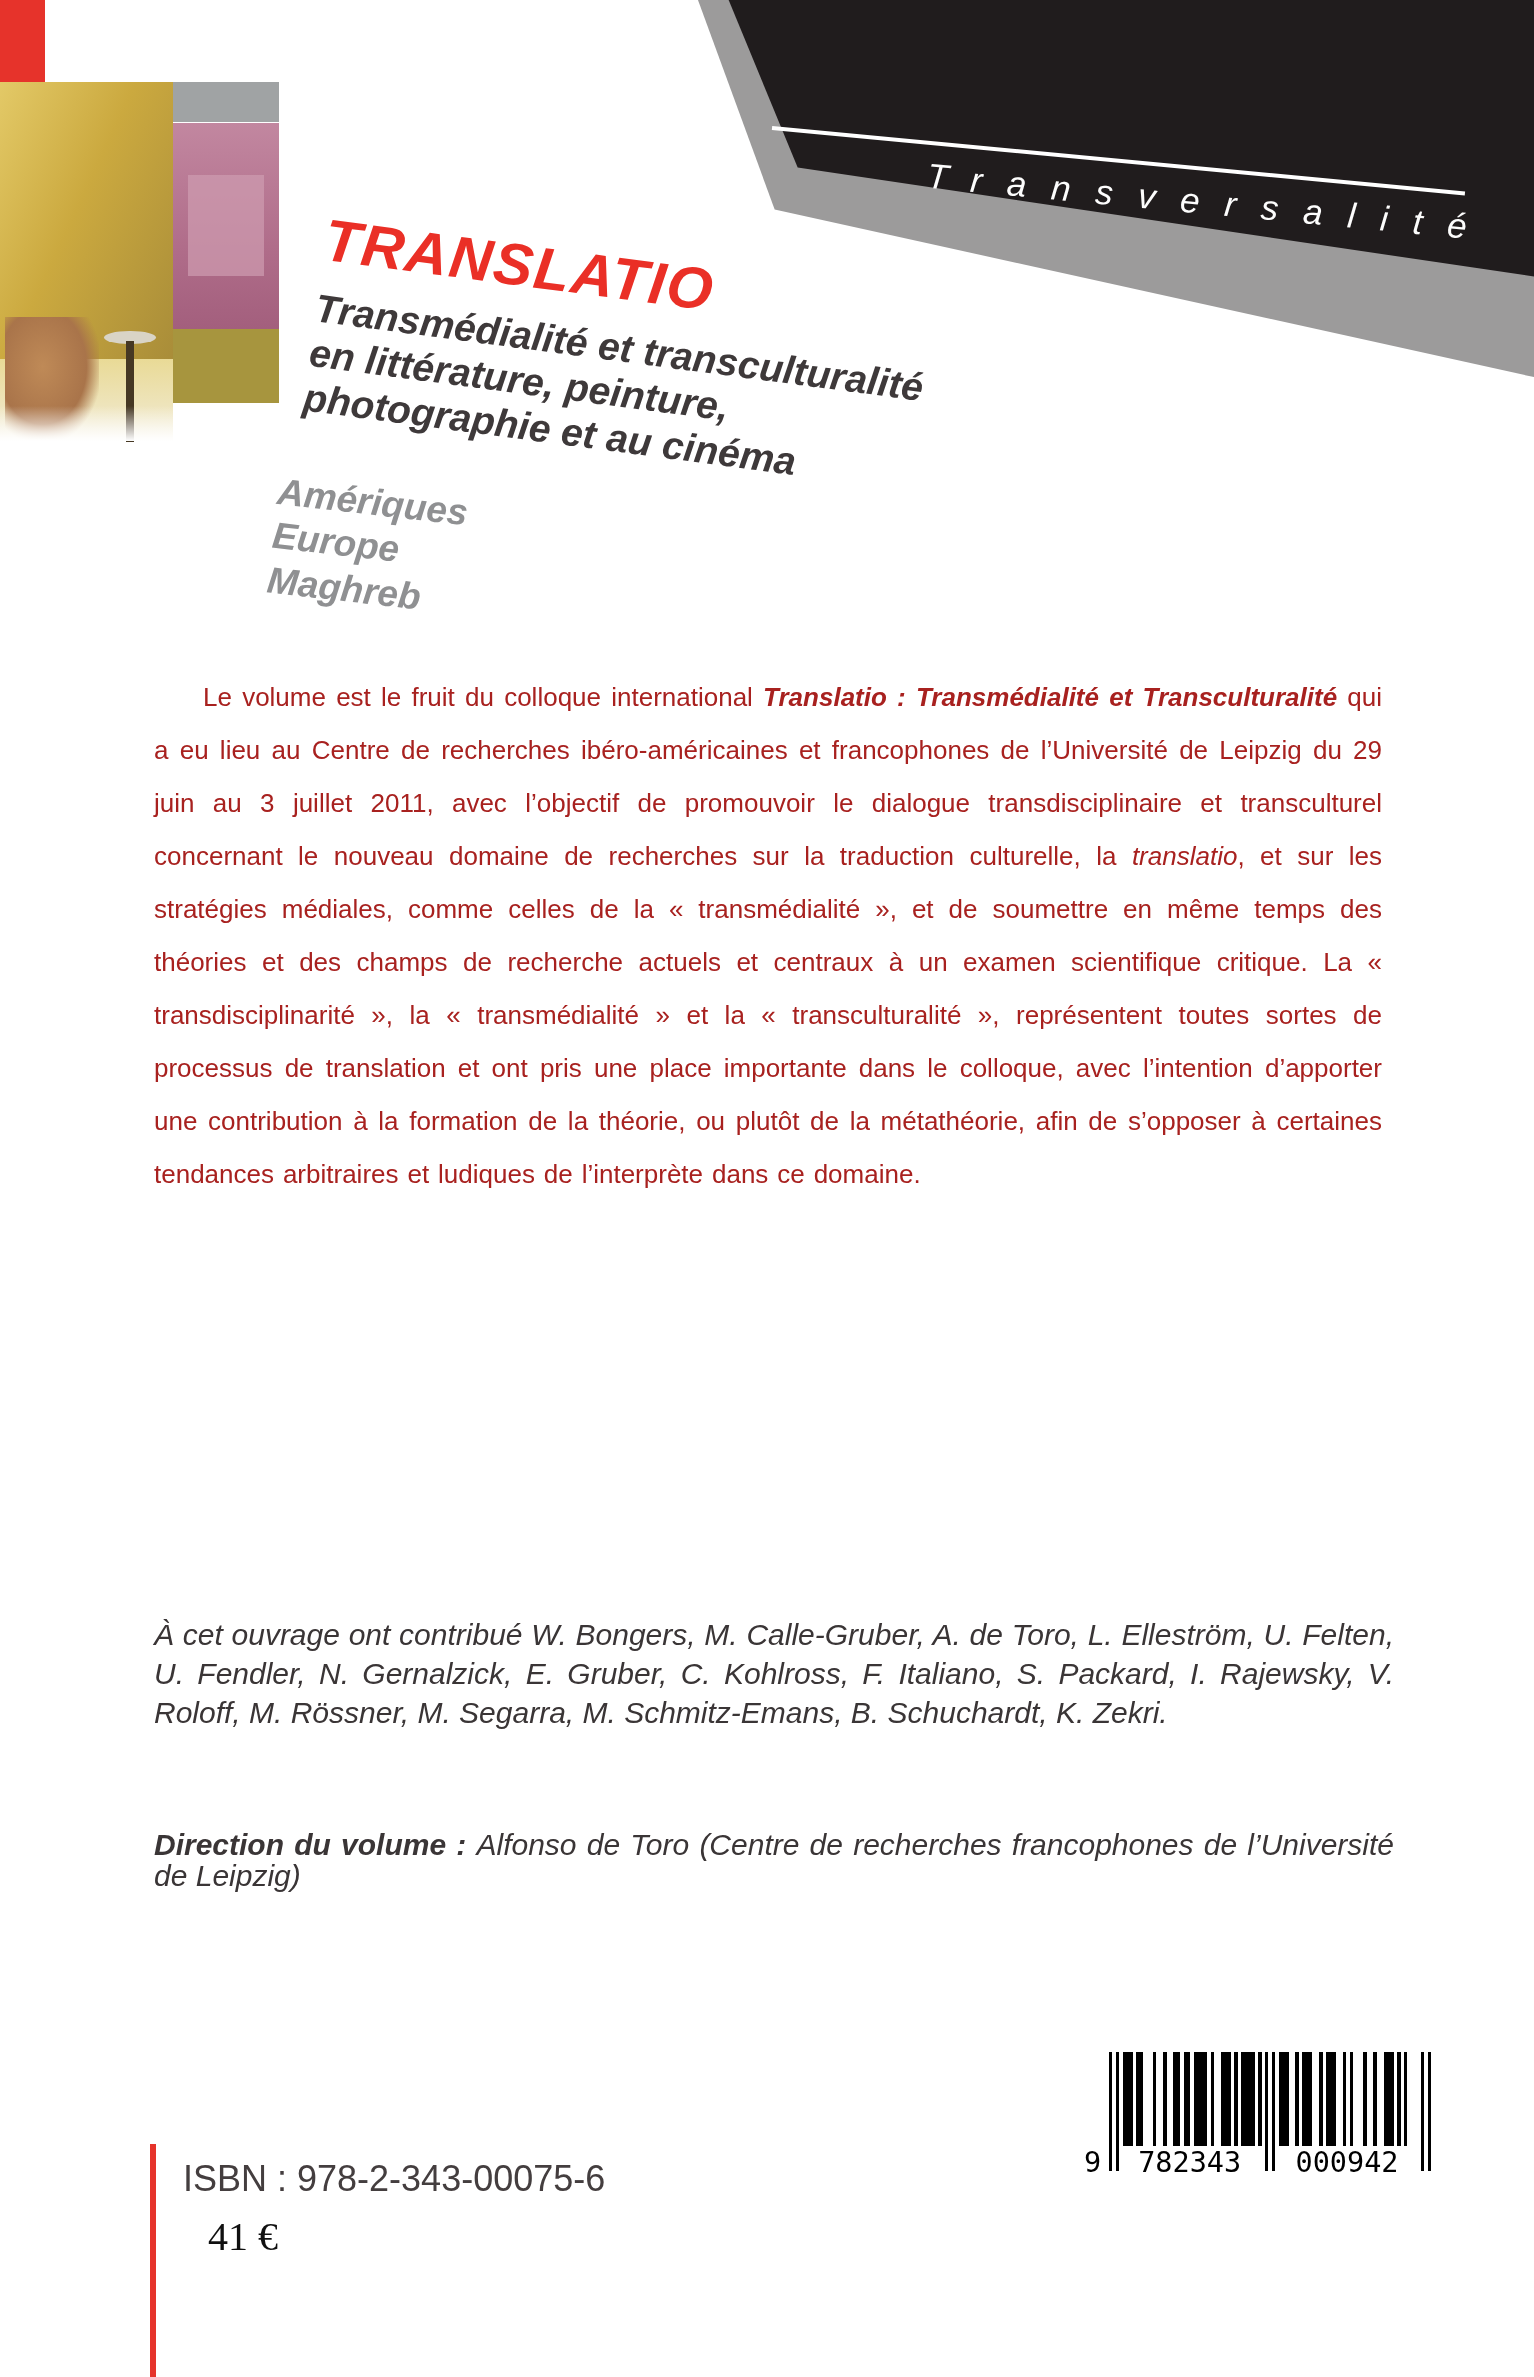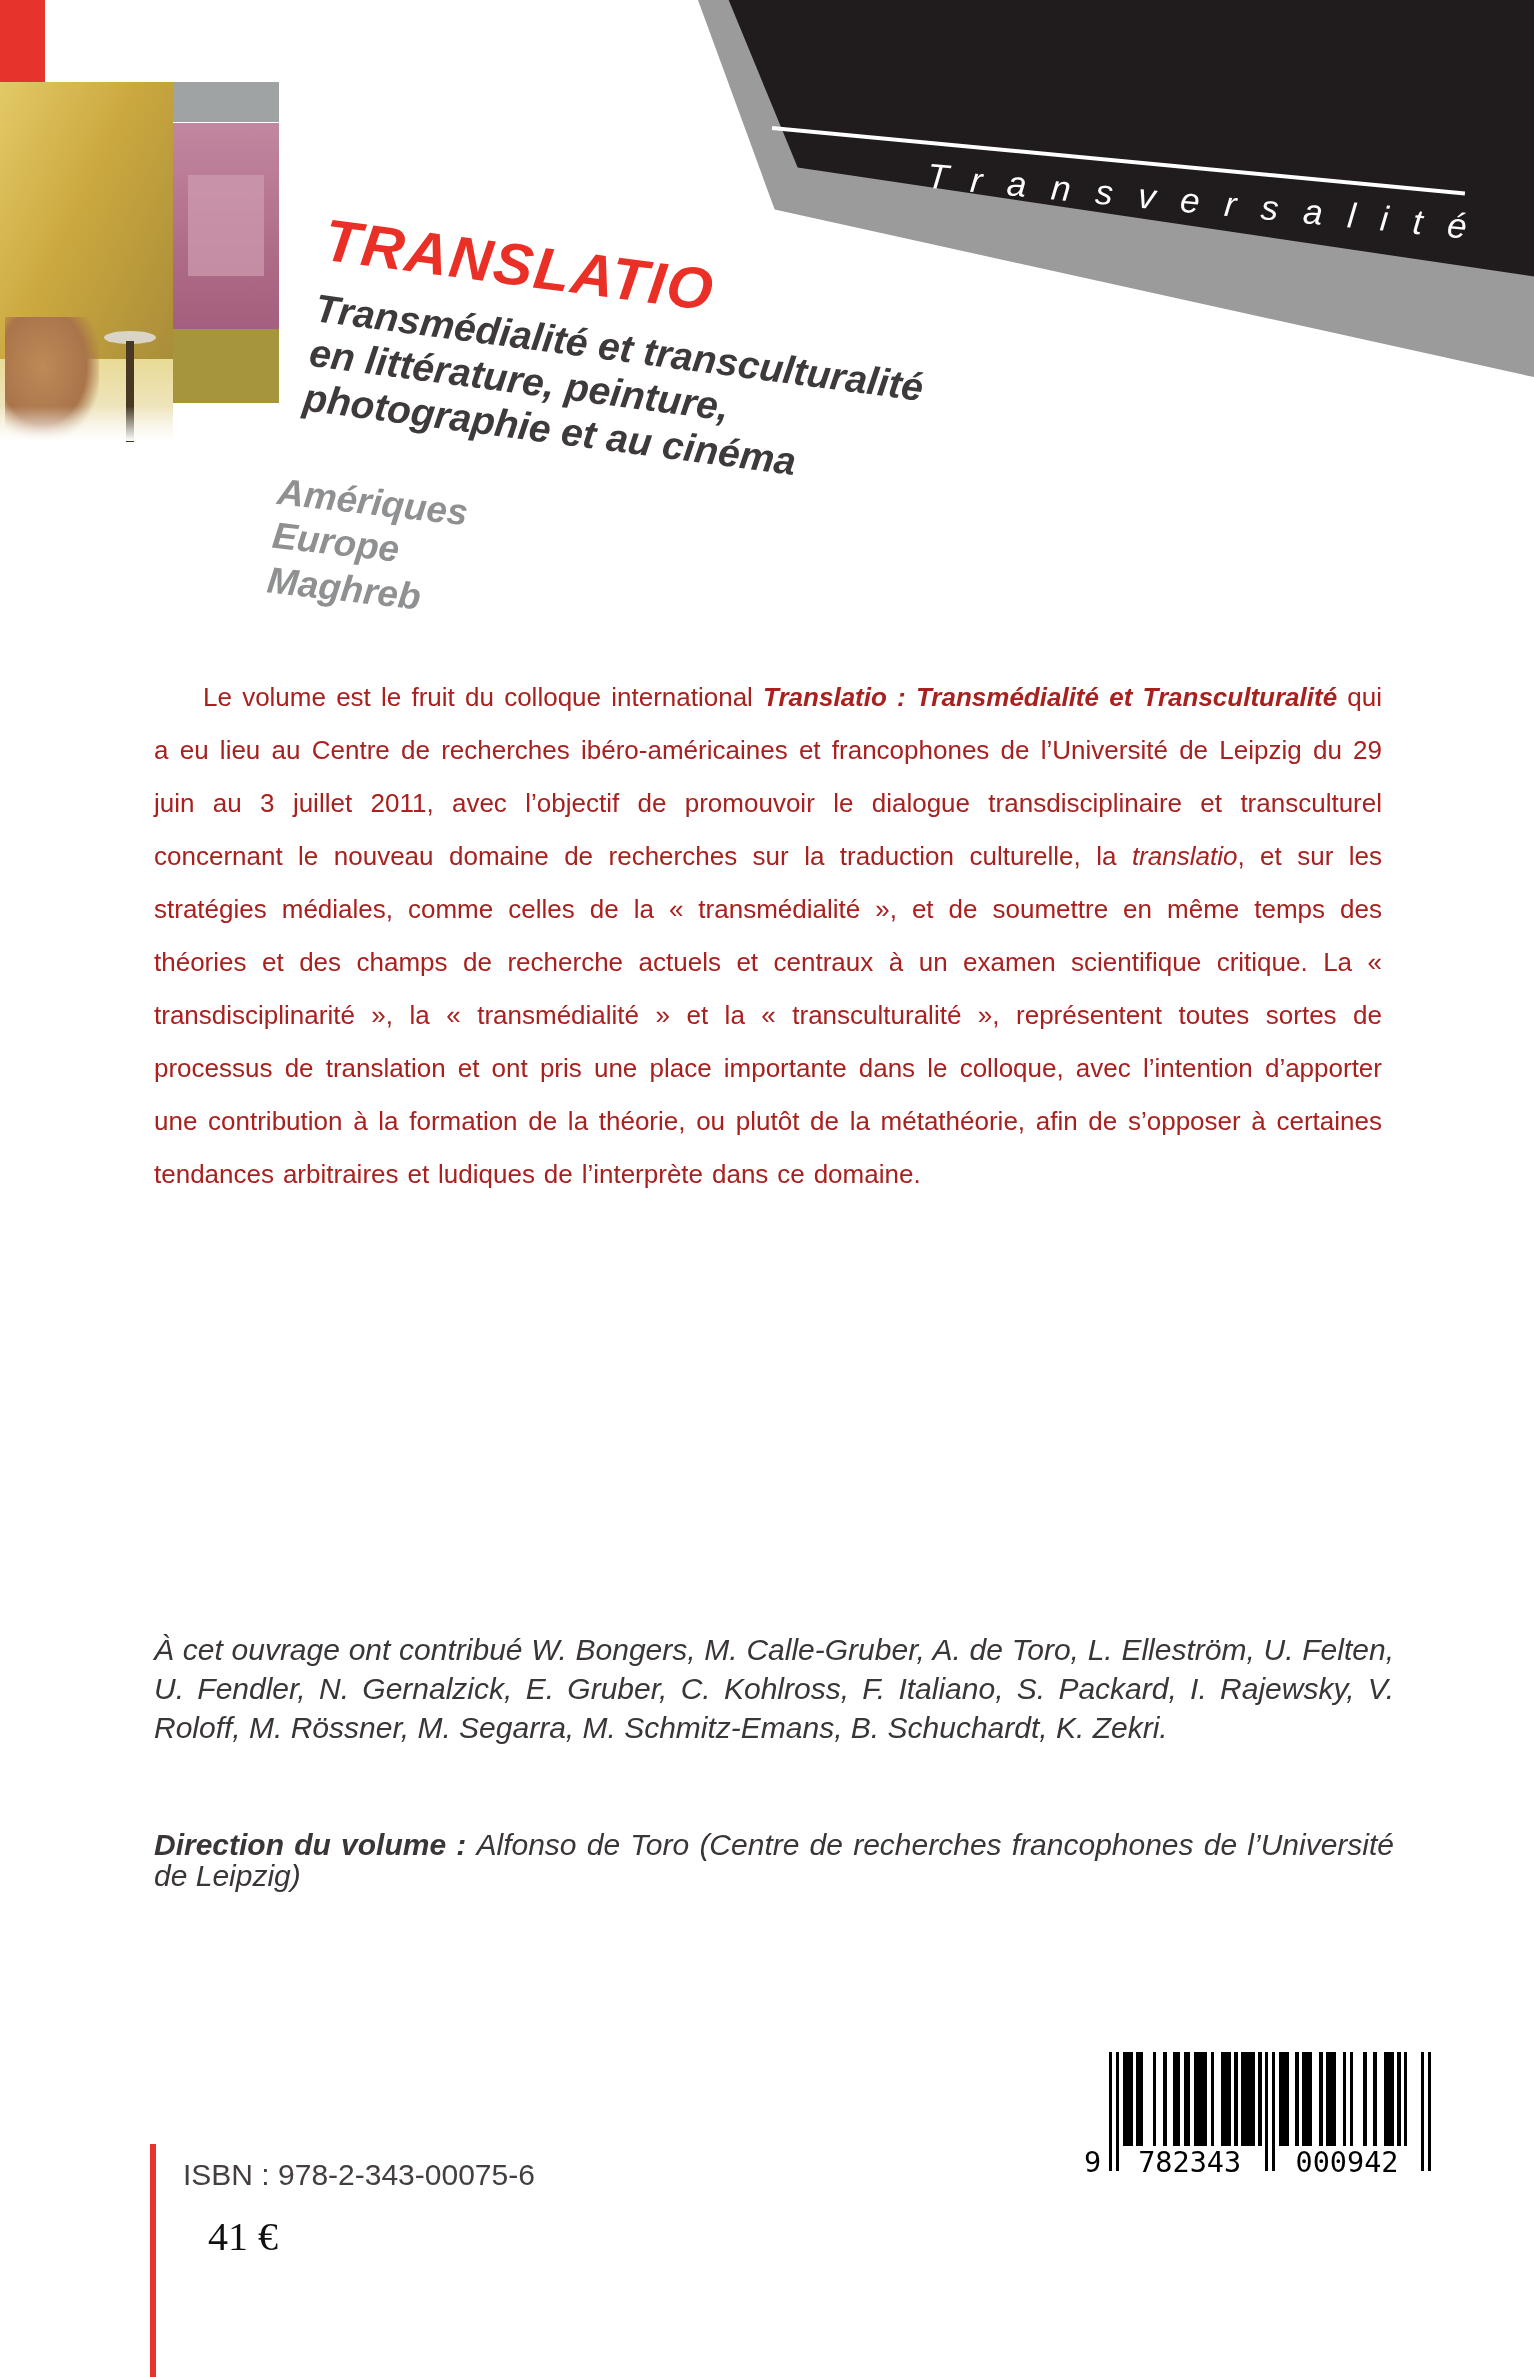--- a/index.html
+++ b/index.html
@@ -41,26 +41,26 @@
   .regions{position:absolute;left:280px;top:470px;transform:rotate(6.5deg);transform-origin:left top;
     font-size:37px;font-weight:700;font-style:italic;color:#8f9092;line-height:1.2;}
   
   .blurb{position:absolute;left:154px;top:671px;width:1228px;
     text-align:justify;text-indent:49px;font-size:26px;line-height:53px;color:#a8211f;
     word-spacing:1.7px;}
   .b{font-weight:700;}
   .i{font-style:italic;}
   
   .contributors{position:absolute;left:154px;top:1615px;width:1240px;
-    font-size:30px;line-height:39px;font-style:italic;color:#3a3536;text-align:justify;margin-top:15px;}
+    font-size:30px;line-height:39px;font-style:italic;color:#3a3536;text-align:justify;}
   .direction{position:absolute;left:154px;top:1829px;width:1240px;
     font-size:30px;line-height:31px;color:#3a3536;text-align:justify;}
   
   .footer-rule{position:absolute;left:150px;top:2144px;width:5.9px;height:233px;background:#e6332b;}
-  .isbn{position:absolute;left:183px;top:2158px;font-size:30px;color:#443e3f;}
+  .isbn{position:absolute;left:183px;top:2158px;font-size:36px;color:#443e3f;}
   .price{position:absolute;left:176px;top:2213px;font-size:40px;color:#101010;
     font-family:"Liberation Serif", serif;margin-left:32px;}
   
   .barcode{position:absolute;left:1109px;top:2052px;width:319px;height:128px;background:#ffffff;}
   .bars{position:absolute;left:0;top:0;white-space:nowrap;font-size:0;}
   .module{display:inline-block;width:3.4px;height:94px;vertical-align:top;}
   .module.on{background:#000000;}
   .module.on.tall{height:119px;}
   .bc-digit{position:absolute;top:94px;font-family:"DejaVu Sans Mono", monospace;
     font-size:28.5px;color:#000;line-height:34px;}

